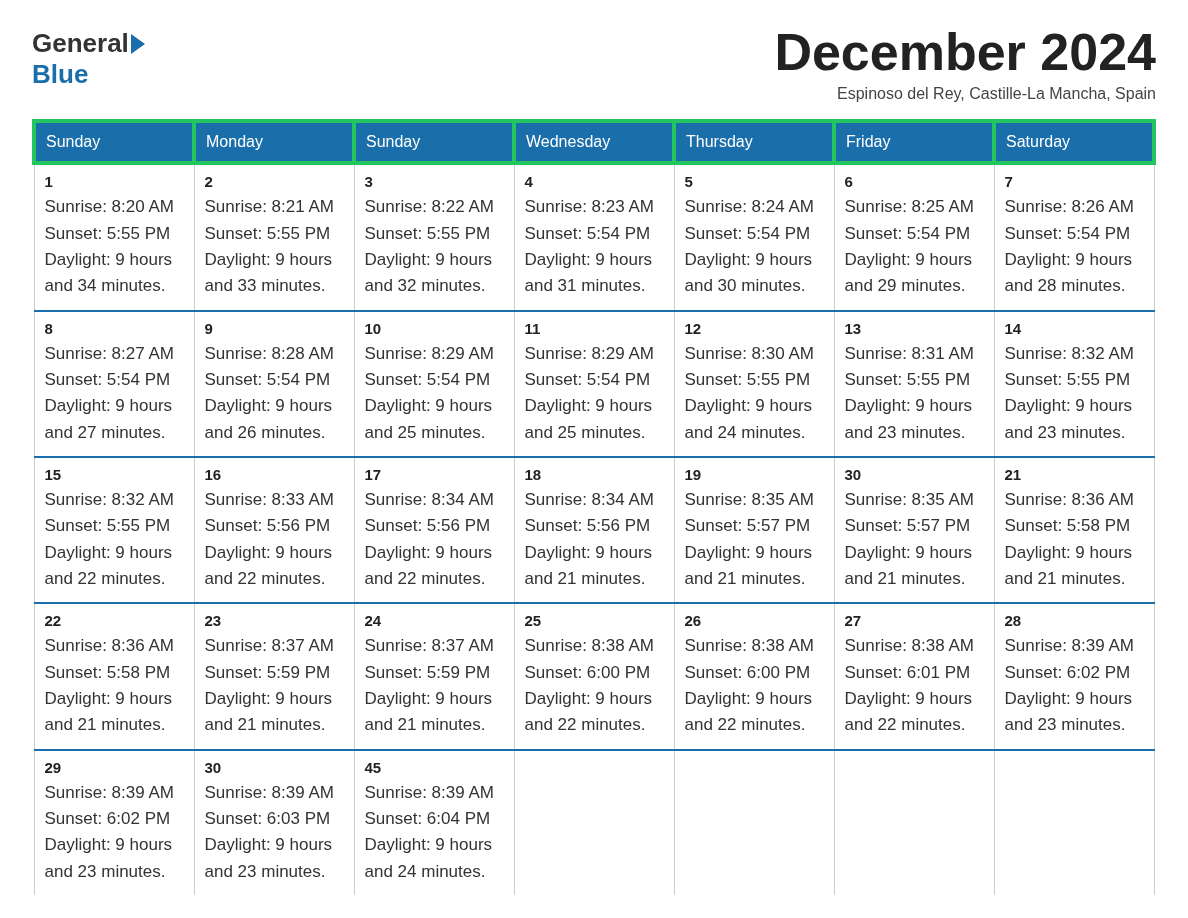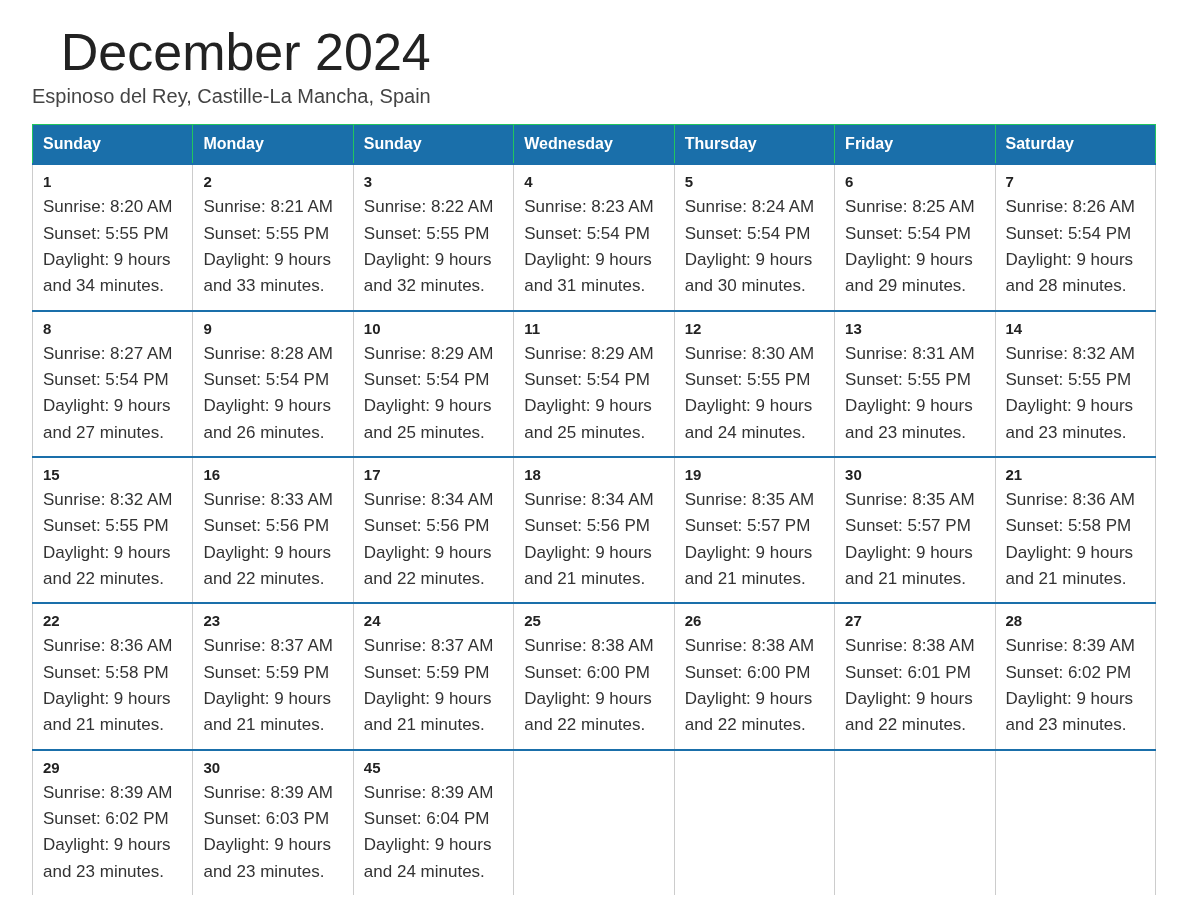--- a/index.html
+++ b/index.html
@@ -43,43 +43,43 @@
     .logo-blue {
       font-size: 26px;
       font-weight: bold;
       color: #1a6faa;
     }
     .title-section {
       text-align: right;
     }
     .month-title {
       font-size: 52px;
-      font-weight: normal;
+      font-weight: bold;
       color: #222;
       line-height: 1.1;
       text-align: right;
     }
     .location {
-      font-size: 20px;
+      font-size: 16px;
       color: #444;
       margin-top: 4px;
     }
     .calendar {
       width: 100%;
       border-collapse: collapse;
       margin-top: 16px;
     }
     .calendar th {
       background: #1a6faa;
       color: #fff;
       font-size: 16px;
-      font-weight: bold;
+      font-weight: normal;
       padding: 10px 10px;
       text-align: left;
-      border: 1px solid #22c55e;
+      border: 4px solid #22c55e;
     }
     .calendar td {
       vertical-align: top;
       padding: 8px 10px 10px 10px;
       border: 1px solid #ccc;
       width: 14.28%;
       font-size: 13px;
       color: #333;
       background: #fff;
       min-height: 90px;
@@ -109,20 +109,27 @@
       border-top: 2px solid #1a6faa;
     }
     .empty {
       background: #fff;
     }
   </style>
 </head>
 <body>
 
 <div class="header">
+  <div class="logo">
+    <div class="logo-general">
+      <span>General</span>
+        <span class="arrow"></span>
+    </div>
+    <div class="logo-blue">Blue</div>
+  </div>
   <div class="title-section">
     <div class="month-title">December 2024</div>
     <div class="location">Espinoso del Rey, Castille-La Mancha, Spain</div>
   </div>
 </div>
 
 <table class="calendar">
   <thead>
     <tr>
     <th>Sunday</th>

